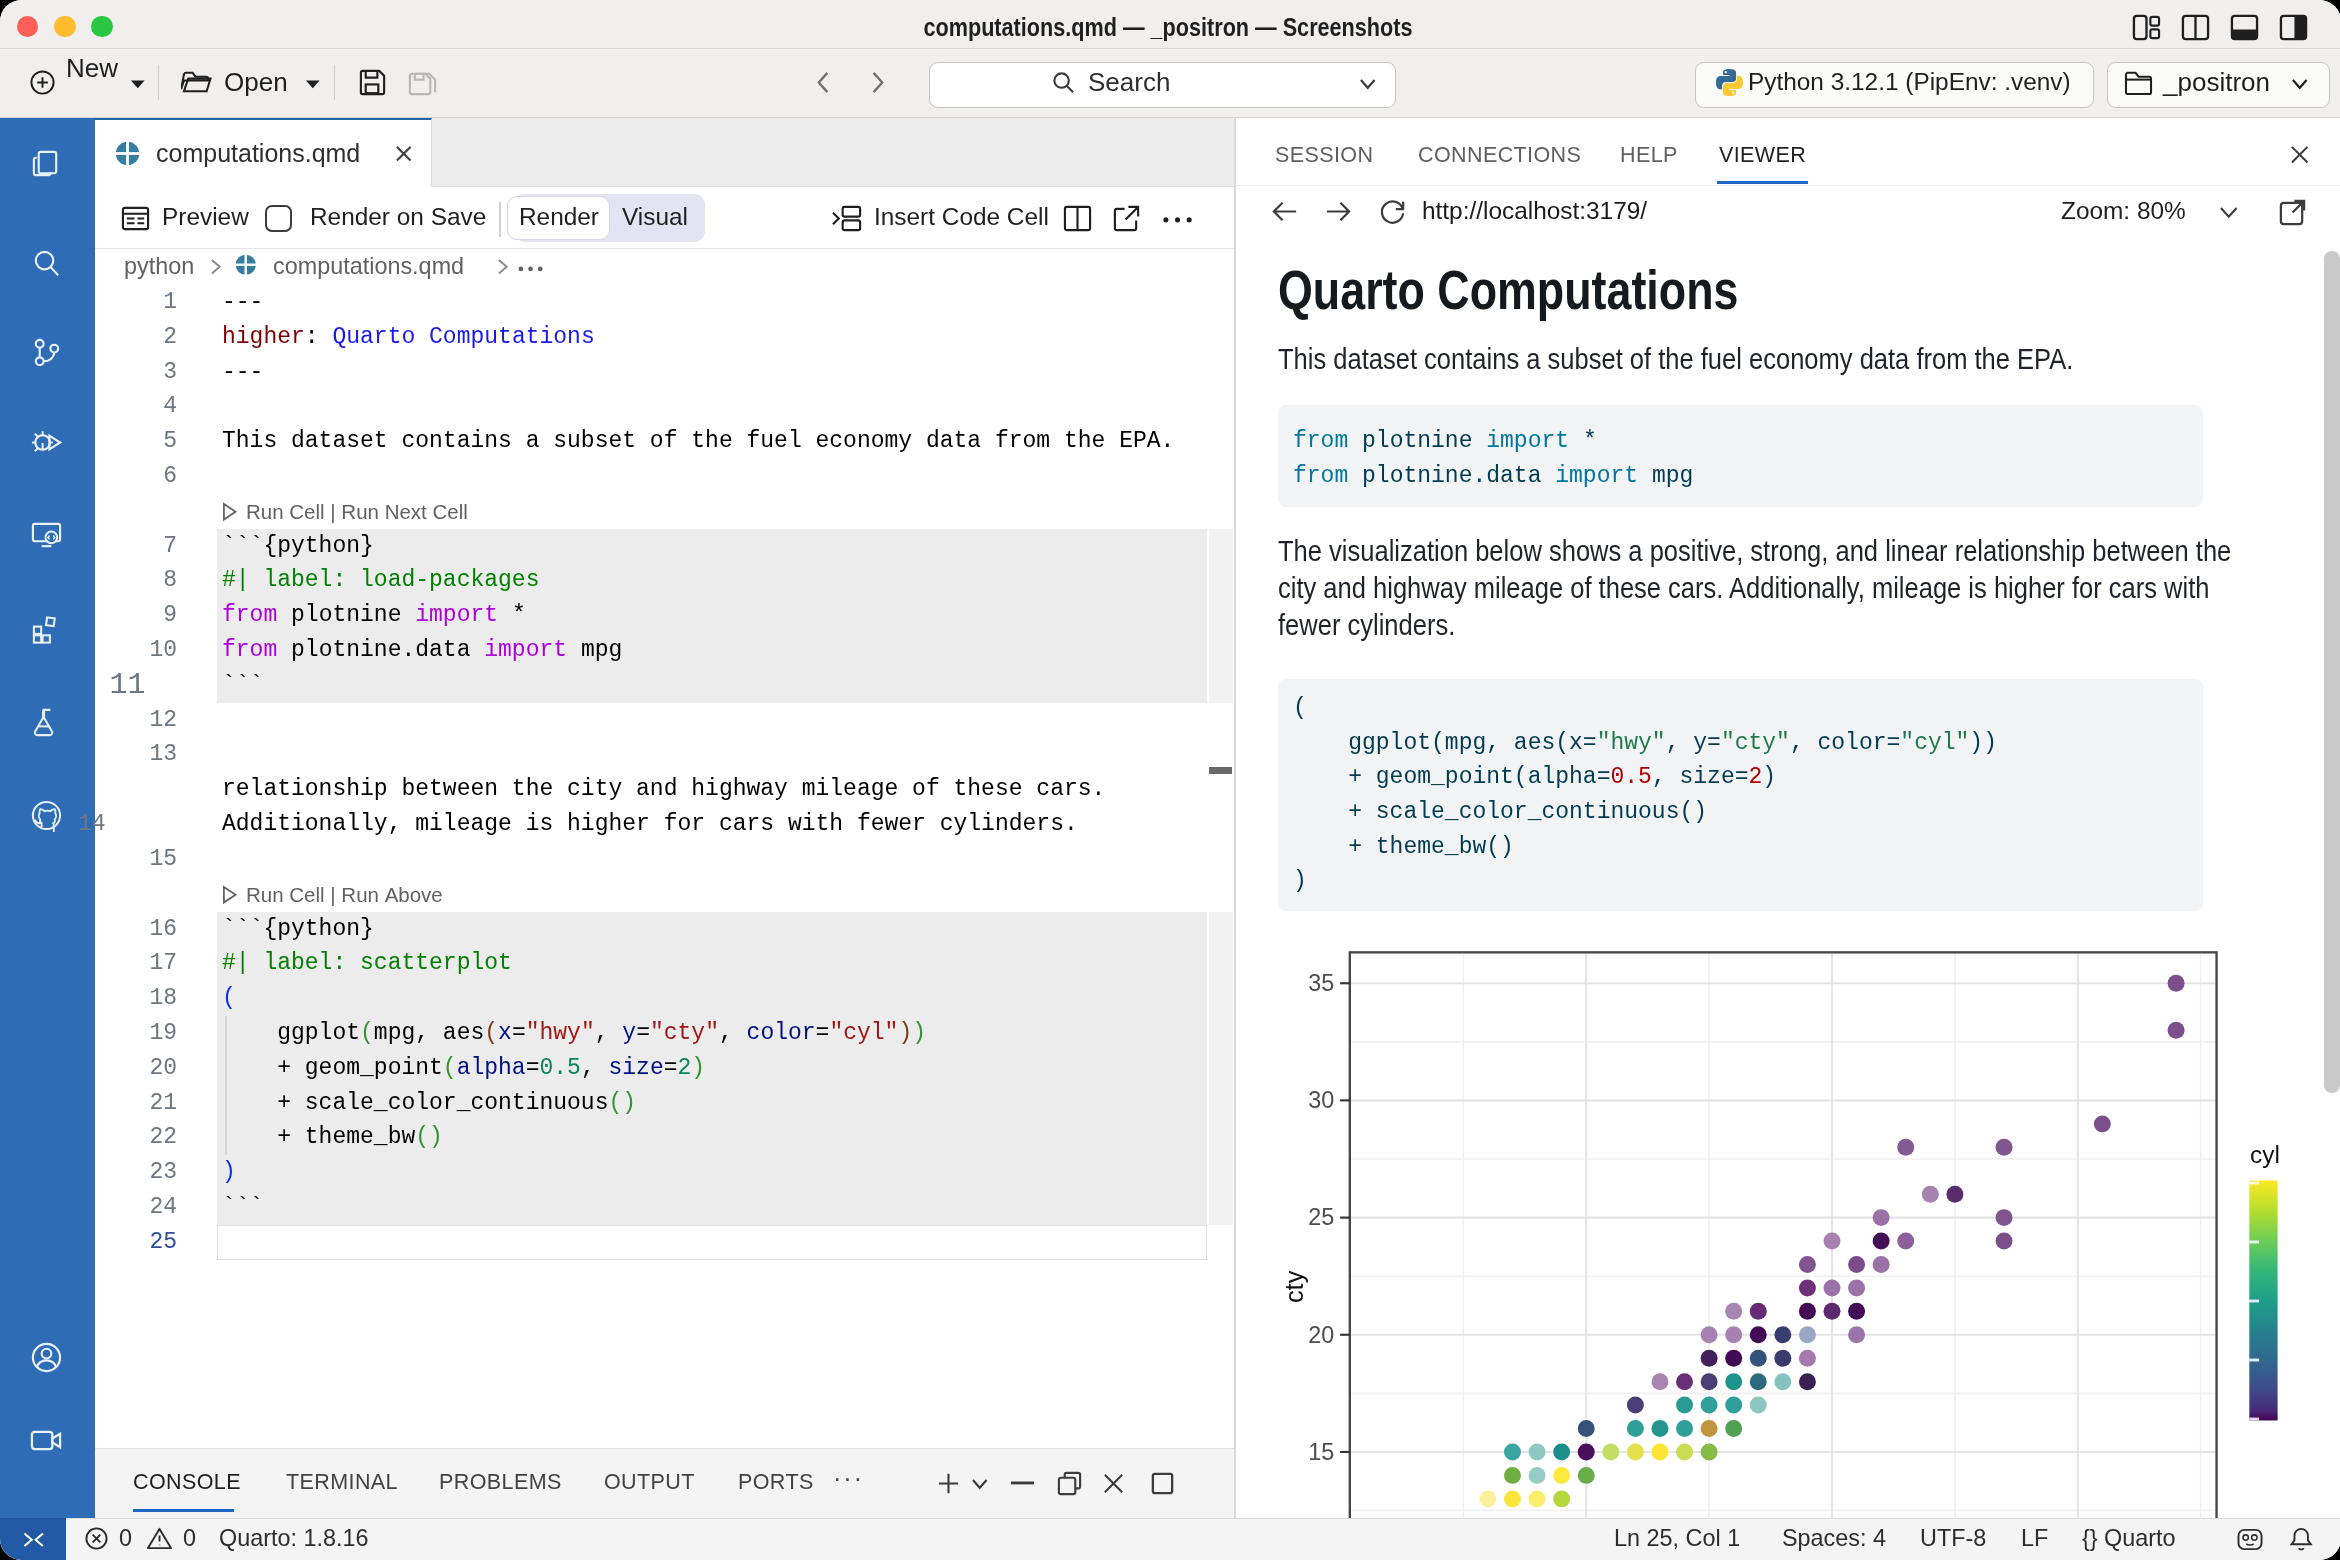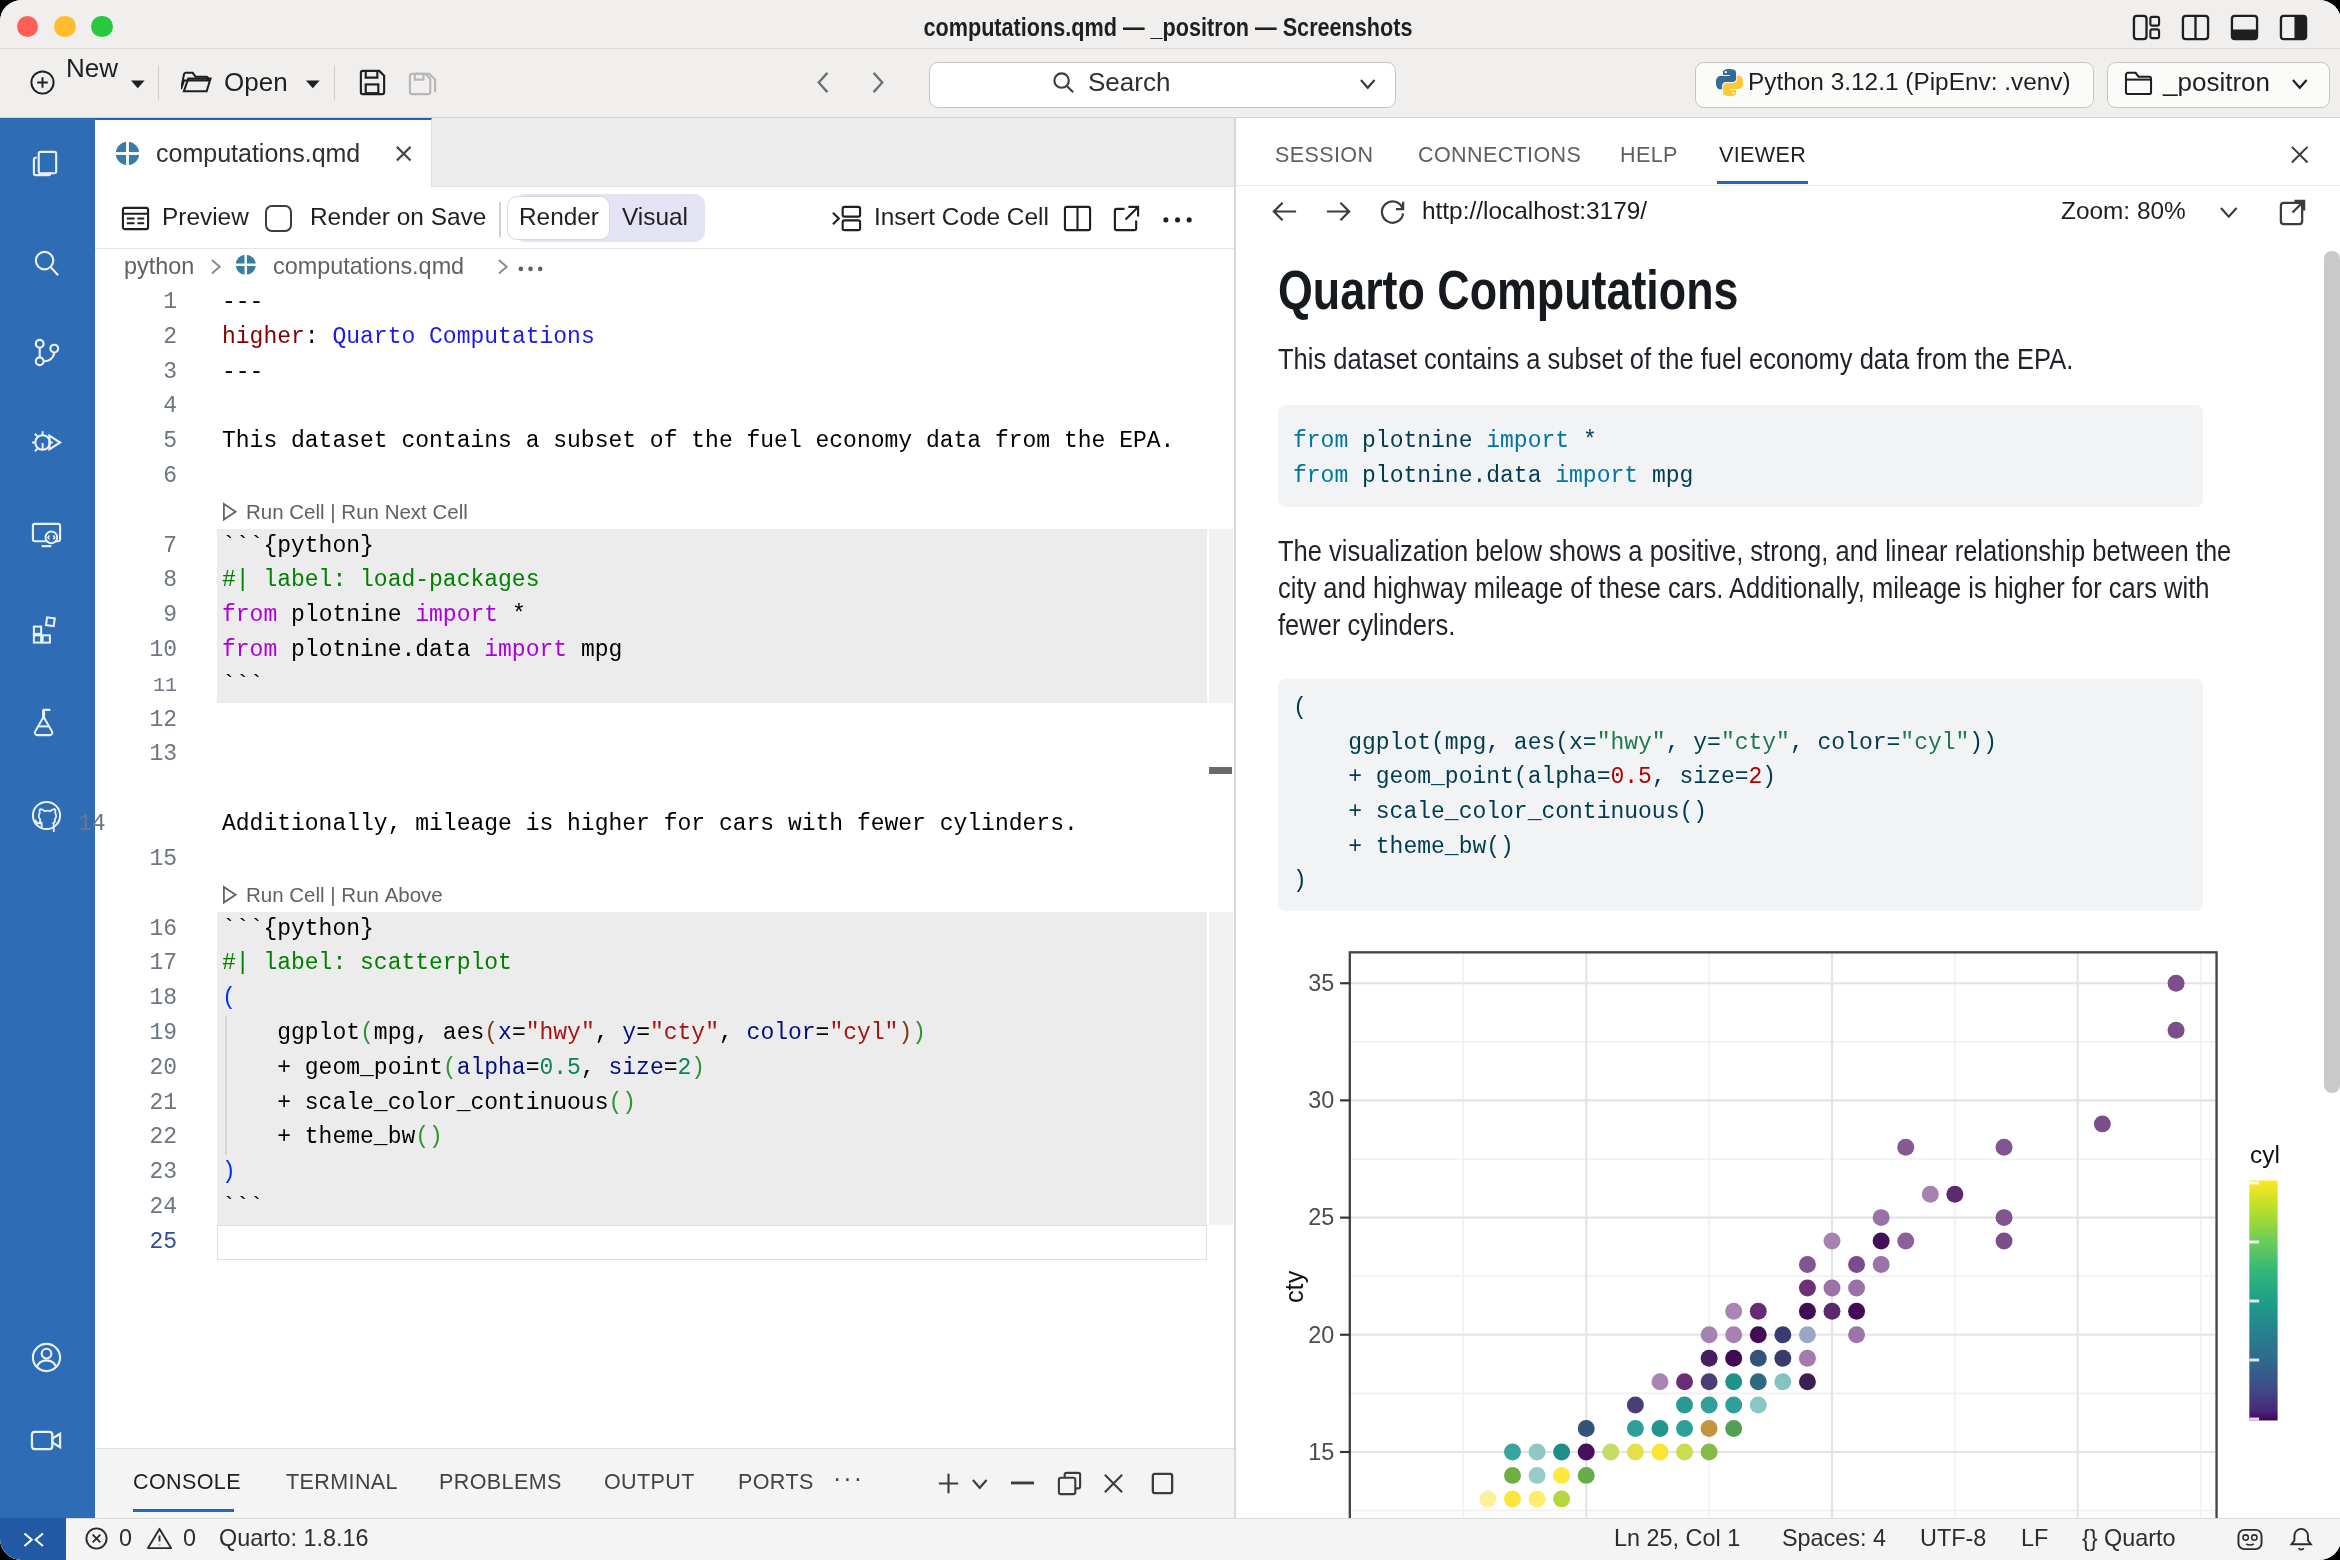--- a/index.html
+++ b/index.html
@@ -226,24 +226,25 @@
     </svg>
 <div class="abs" style="left:246px;top:494px;height:35px;line-height:35px;font-size:20.5px;color:#616161">Run&nbsp;Cell&nbsp;|&nbsp;Run&nbsp;Next&nbsp;Cell</div>
 <div class="abs mono" style="left:78px;top:529px;width:99px;text-align:right;height:35px;line-height:35px;font-size:23px;color:#6e7681">7</div>
 <div class="abs mono" style="left:222px;top:529px;height:35px;line-height:35px;font-size:23px;white-space:pre"><span style="color:#000000">```{python}</span></div>
 <div class="abs mono" style="left:78px;top:563px;width:99px;text-align:right;height:35px;line-height:35px;font-size:23px;color:#6e7681">8</div>
 <div class="abs mono" style="left:222px;top:563px;height:35px;line-height:35px;font-size:23px;white-space:pre"><span style="color:#008000">#|&nbsp;label:&nbsp;load-packages</span></div>
 <div class="abs mono" style="left:78px;top:598px;width:99px;text-align:right;height:35px;line-height:35px;font-size:23px;color:#6e7681">9</div>
 <div class="abs mono" style="left:222px;top:598px;height:35px;line-height:35px;font-size:23px;white-space:pre"><span style="color:#af00db">from</span><span style="color:#000000">&nbsp;plotnine&nbsp;</span><span style="color:#af00db">import</span><span style="color:#000000">&nbsp;*</span></div>
 <div class="abs mono" style="left:78px;top:633px;width:99px;text-align:right;height:35px;line-height:35px;font-size:23px;color:#6e7681">10</div>
 <div class="abs mono" style="left:222px;top:633px;height:35px;line-height:35px;font-size:23px;white-space:pre"><span style="color:#af00db">from</span><span style="color:#000000">&nbsp;plotnine.data&nbsp;</span><span style="color:#af00db">import</span><span style="color:#000000">&nbsp;mpg</span></div>
-<div class="abs mono" style="left:78px;top:668px;width:99px;text-align:right;height:35px;line-height:35px;font-size:20px;color:#6e7681">11</div>
+<div class="abs mono" style="left:78px;top:668px;width:99px;text-align:center;height:35px;line-height:35px;font-size:30px;color:#6e7681">11</div>
 <div class="abs mono" style="left:222px;top:668px;height:35px;line-height:35px;font-size:23px;white-space:pre"><span style="color:#000000">```</span></div>
 <div class="abs mono" style="left:78px;top:703px;width:99px;text-align:right;height:35px;line-height:35px;font-size:23px;color:#6e7681">12</div>
 <div class="abs mono" style="left:78px;top:737px;width:99px;text-align:right;height:35px;line-height:35px;font-size:23px;color:#6e7681">13</div>
+<div class="abs mono" style="left:222px;top:772px;height:35px;line-height:35px;font-size:23px;white-space:pre"><span style="color:#000000">relationship&nbsp;between&nbsp;the&nbsp;city&nbsp;and&nbsp;highway&nbsp;mileage&nbsp;of&nbsp;these&nbsp;cars.</span></div>
 <div class="abs mono" style="left:78px;top:807px;width:99px;text-align:left;height:35px;line-height:35px;font-size:23px;color:#6e7681">14</div>
 <div class="abs mono" style="left:222px;top:807px;height:35px;line-height:35px;font-size:23px;white-space:pre"><span style="color:#000000">Additionally,&nbsp;mileage&nbsp;is&nbsp;higher&nbsp;for&nbsp;cars&nbsp;with&nbsp;fewer&nbsp;cylinders.</span></div>
 <div class="abs mono" style="left:78px;top:842px;width:99px;text-align:right;height:35px;line-height:35px;font-size:23px;color:#6e7681">15</div>
 <svg class="abs" style="left:220px;top:884px" width="19.5" height="21.5" viewBox="0 0 20 22">
       <path d="M4 3 L16 11 L4 19 z" fill="none" stroke="#616161" stroke-width="1.8"></path>
     </svg>
 <div class="abs" style="left:246px;top:877px;height:35px;line-height:35px;font-size:20.5px;color:#616161">Run&nbsp;Cell&nbsp;|&nbsp;Run&nbsp;Above</div>
 <div class="abs mono" style="left:78px;top:912px;width:99px;text-align:right;height:35px;line-height:35px;font-size:23px;color:#6e7681">16</div>
 <div class="abs mono" style="left:222px;top:912px;height:35px;line-height:35px;font-size:23px;white-space:pre"><span style="color:#000000">```{python}</span></div>
 <div class="abs mono" style="left:78px;top:946px;width:99px;text-align:right;height:35px;line-height:35px;font-size:23px;color:#6e7681">17</div>

